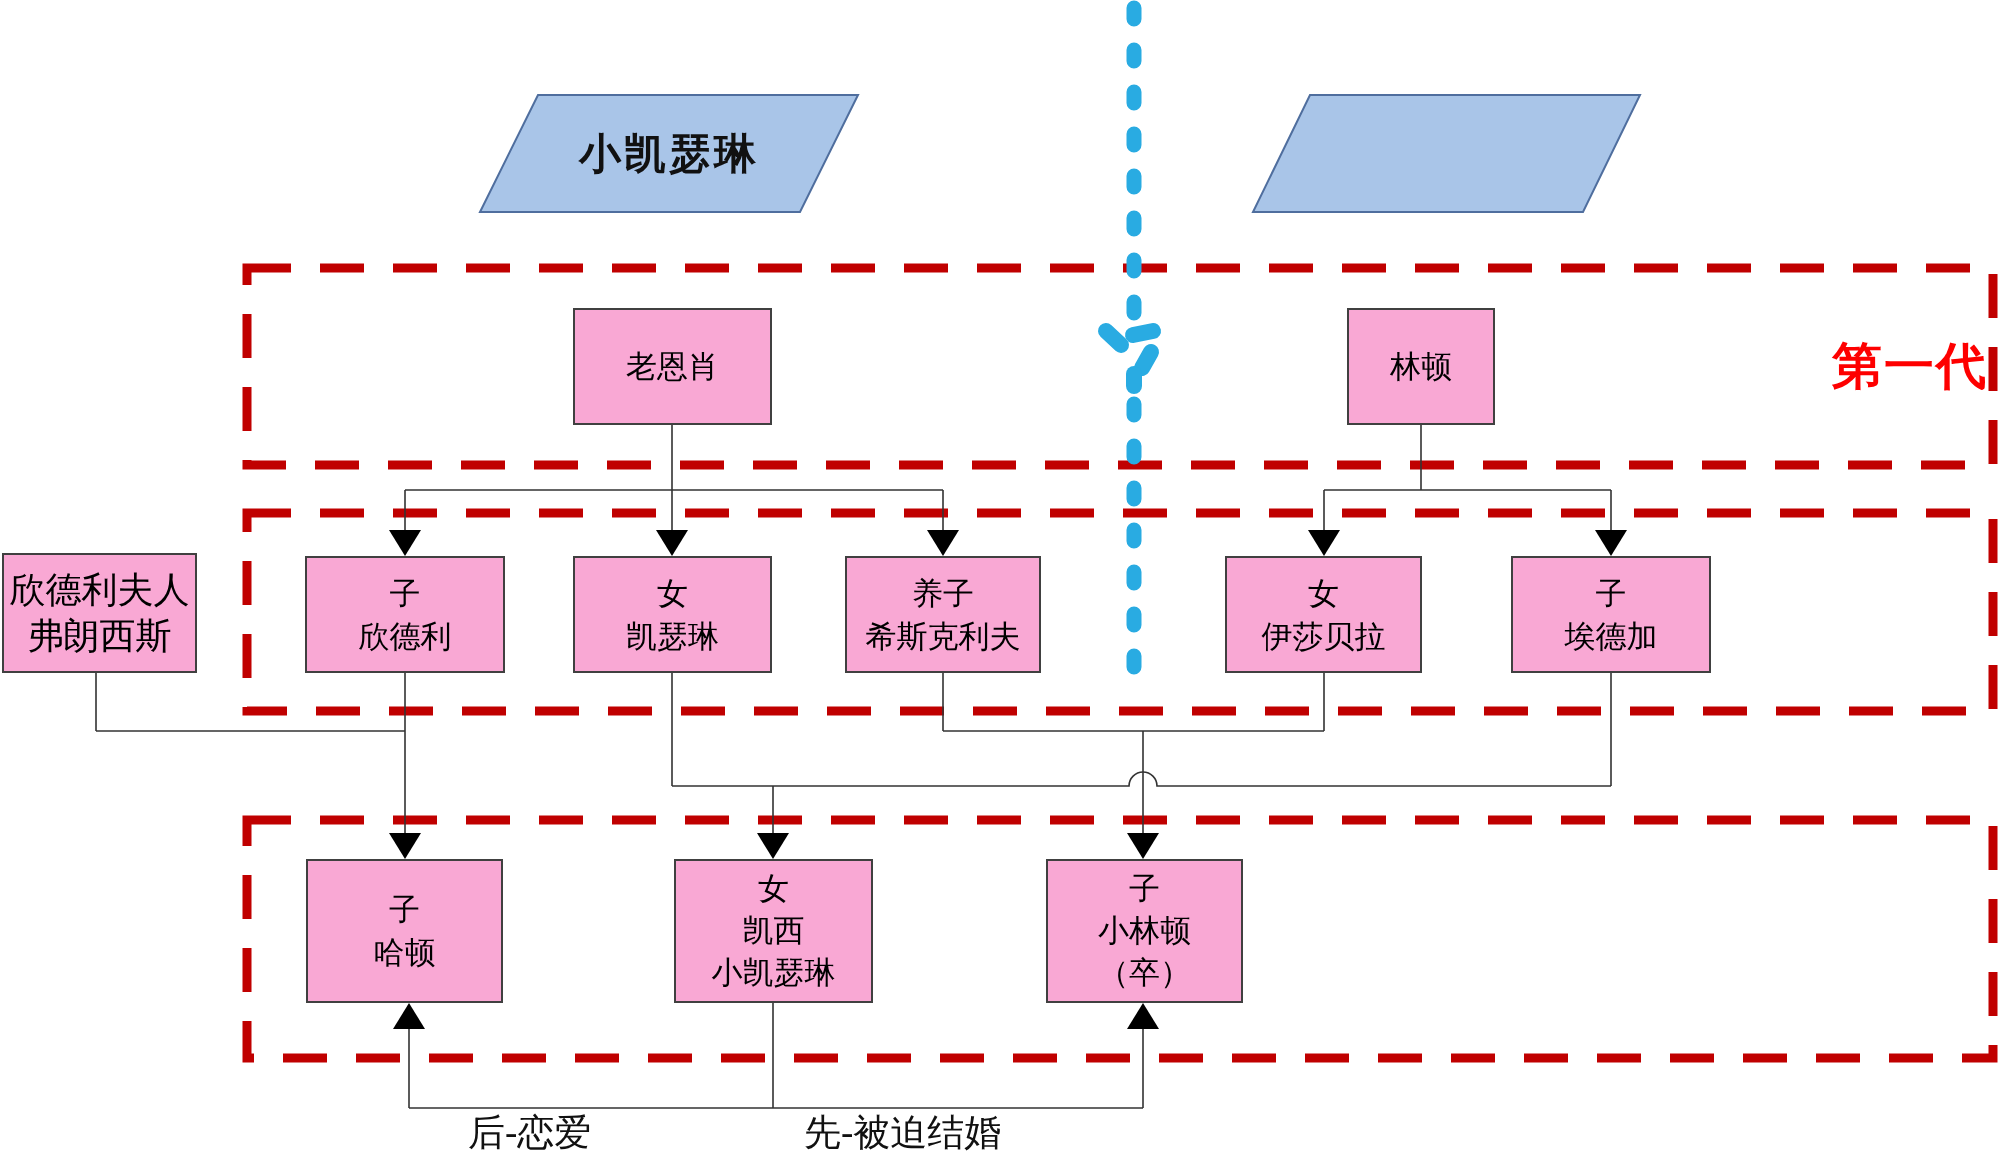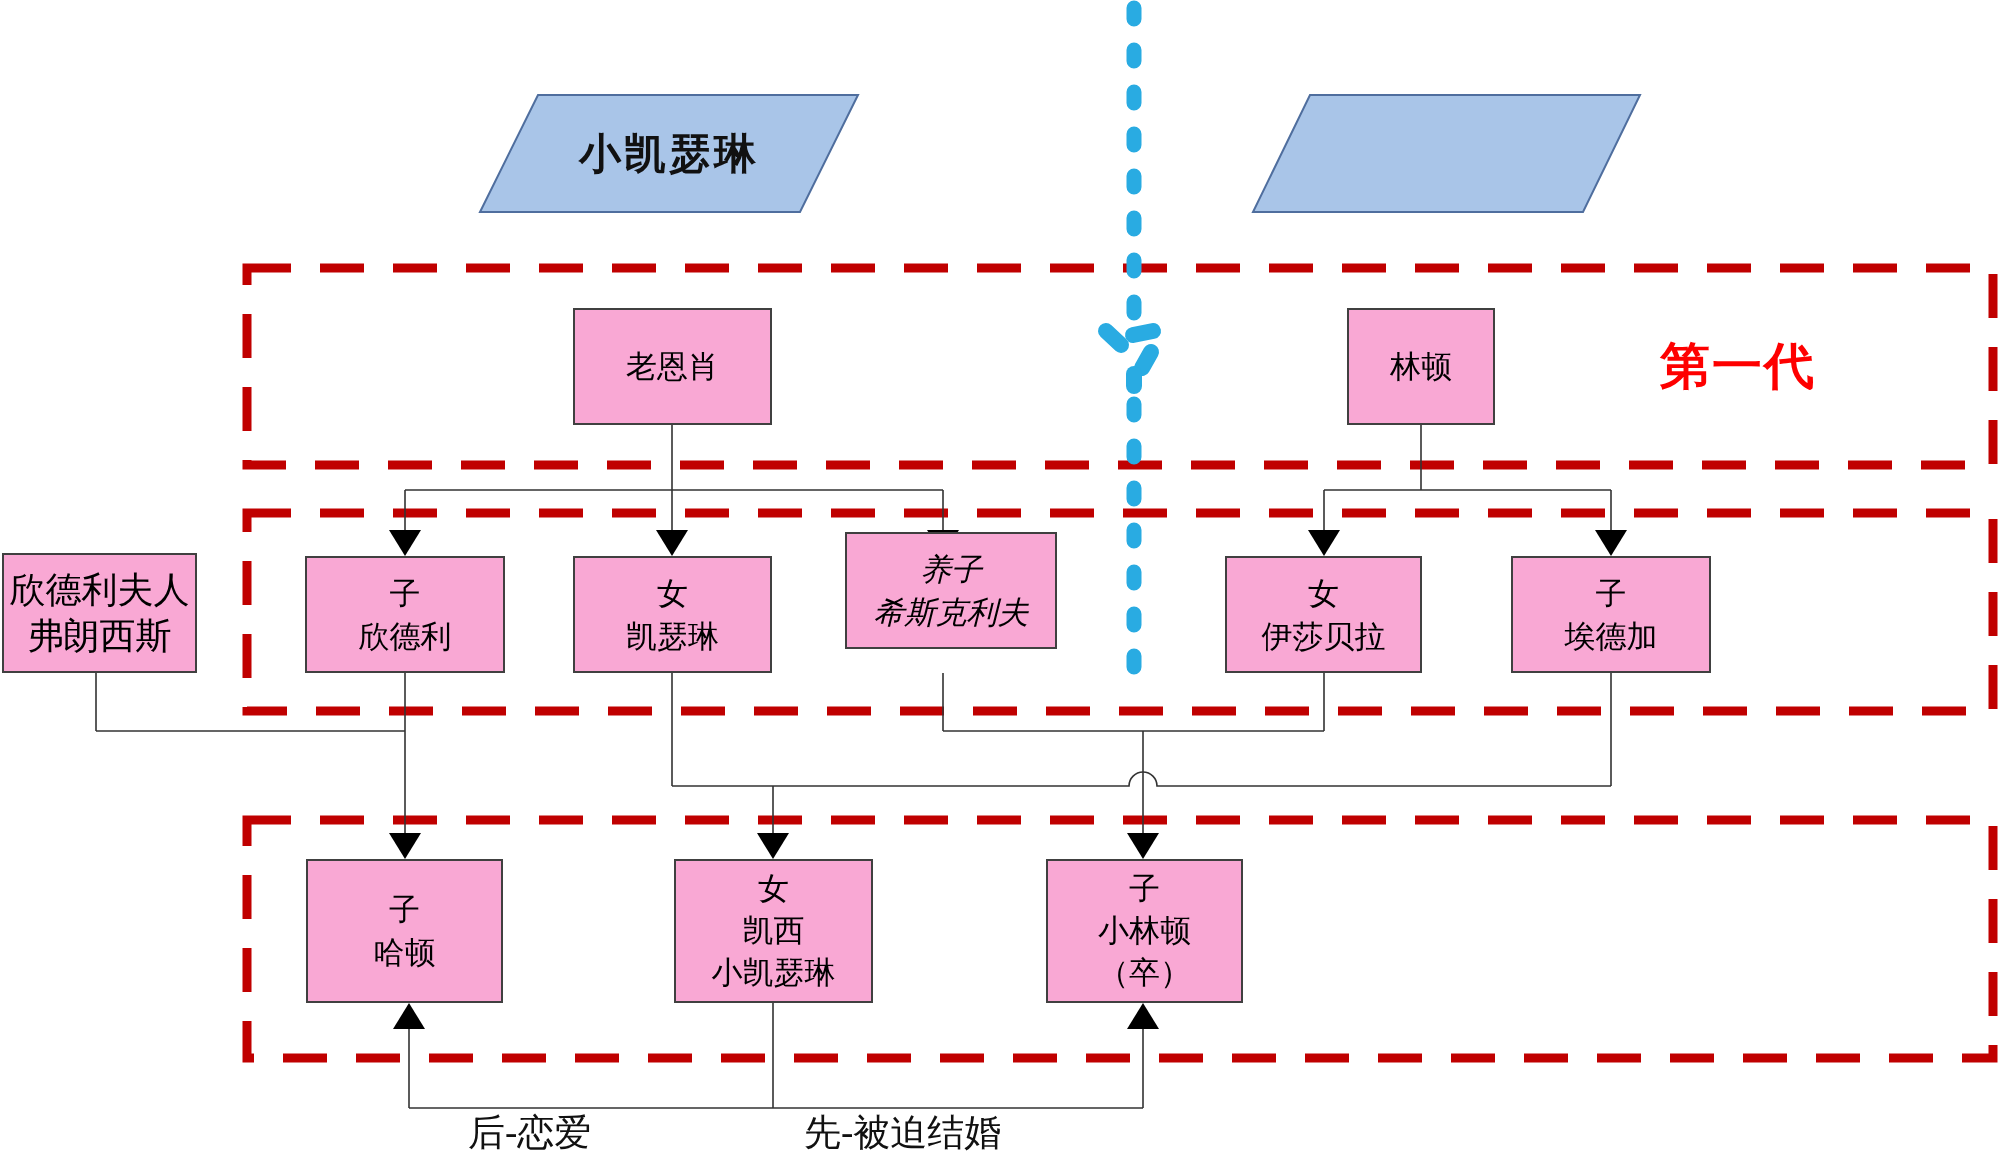--- a/index.html
+++ b/index.html
@@ -23,21 +23,21 @@
     z-index:3;
   }
   .node.small{font-size:36px;line-height:46px;}
   .house-label{
     display:flex;align-items:center;justify-content:center;
     font-size:42px;font-weight:bold;color:#111;
     letter-spacing:3px;z-index:3;text-align:center;
   }
   .gen-label{
     color:#fe0000;font-weight:bold;font-size:50px;
-    text-align:left;z-index:3;letter-spacing:2px;
+    text-align:right;z-index:3;letter-spacing:2px;
     line-height:54px;
   }
   .edge-label{
     color:#111;font-size:37px;z-index:3;text-align:left;line-height:42px;
   }
 </style>
 </head>
 <body>
 
 <div class="stage">
@@ -102,21 +102,21 @@
 
   <div class="abs node" style="left:573px;top:308px;width:199px;height:117px;">老恩肖</div>
   <div class="abs node" style="left:1347px;top:308px;width:148px;height:117px;">林顿</div>
 
   <div class="abs node small" style="left:2px;top:553px;width:195px;height:120px;">欣德利夫人
 弗朗西斯</div>
   <div class="abs node" style="left:305px;top:556px;width:200px;height:117px;">子
 欣德利</div>
   <div class="abs node" style="left:573px;top:556px;width:199px;height:117px;">女
 凯瑟琳</div>
-  <div class="abs node" style="left:845px;top:532px;width:212px;height:117px;font-style:italic;">养子
+  <div class="abs node" style="left:845px;top:556px;width:196px;height:117px;">养子
 希斯克利夫</div>
   <div class="abs node" style="left:1225px;top:556px;width:197px;height:117px;">女
 伊莎贝拉</div>
   <div class="abs node" style="left:1511px;top:556px;width:200px;height:117px;">子
 埃德加</div>
 
   <div class="abs node" style="left:306px;top:859px;width:197px;height:144px;">子
 哈顿</div>
   <div class="abs node" style="left:674px;top:859px;width:199px;height:144px;line-height:42px;">女
 凯西

